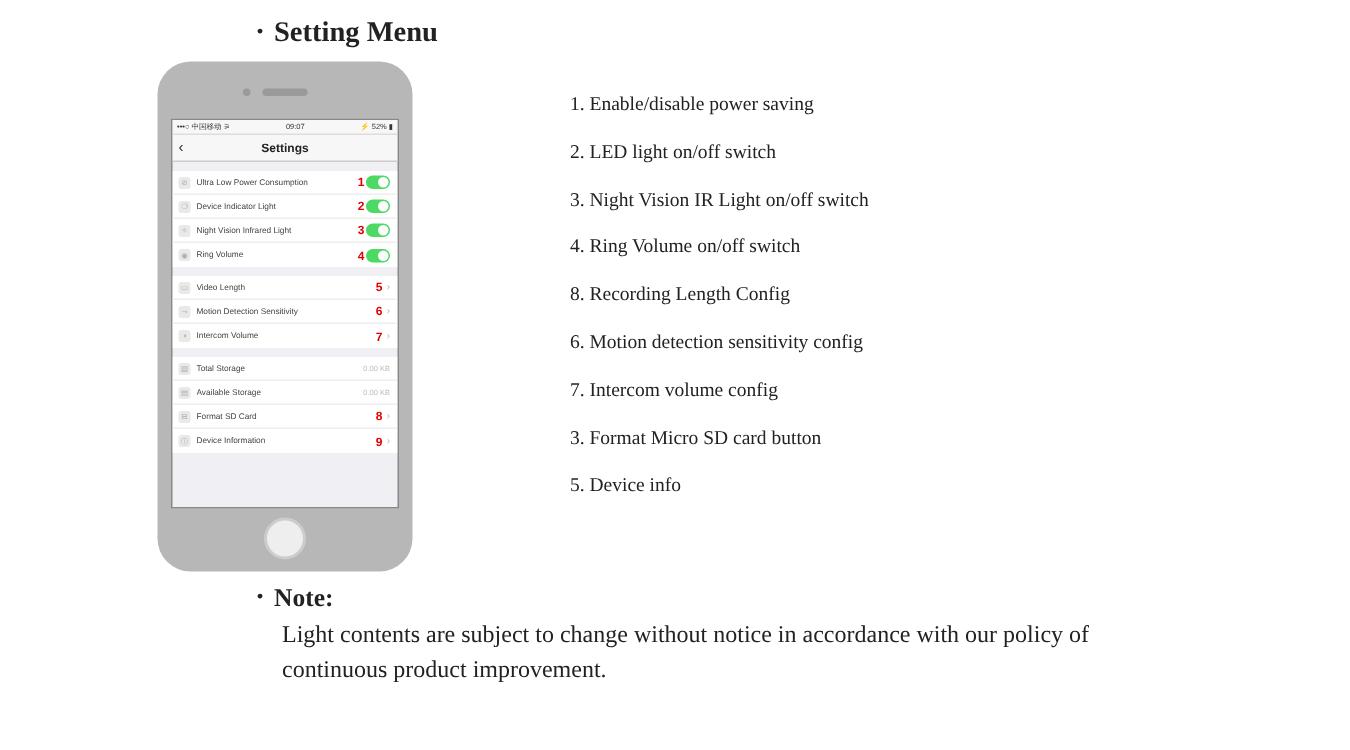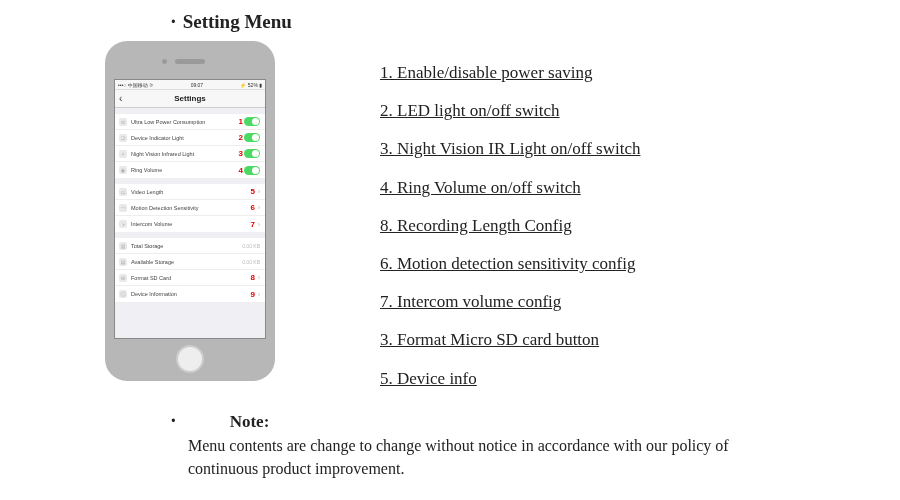--- a/index.html
+++ b/index.html
@@ -4,25 +4,25 @@
 <style>
   * { box-sizing: border-box; margin: 0; padding: 0; }
   body { font-family: Georgia, 'Times New Roman', serif; background: #fff; width: 900px; height: 500px; position: relative; color: #222; }
   .page { width: 900px; height: 500px; padding: 10px 0 0 0; }
   .heading-row { display: flex; align-items: baseline; margin-left: 170px; margin-bottom: 8px; }
   .bullet { font-weight: bold; font-size: 20px; margin-right: 6px; }
   .heading { font-weight: bold; font-size: 19px; }
   .content-row { display: flex; align-items: flex-start; }
   .phone-col { width: 380px; display: flex; justify-content: center; }
   .legend-col { flex: 1; padding-top: 18px; }
-  .legend-list { list-style: none; font-size: 17px; line-height: 1.6; text-decoration: underline; }
+  .legend-list { list-style: none; font-size: 13px; line-height: 1.6; }
   .legend-list li { margin-bottom: 11px; }
   .note-block { margin-left: 170px; margin-top: 6px; max-width: 620px; }
   .note-label-row { display: flex; align-items: baseline; }
-  .note-label { font-weight: bold; font-size: 17px; margin-left: 47px; }
+  .note-label { font-weight: bold; font-size: 17px; }
   .note-text { font-size: 16px; line-height: 1.45; margin-left: 18px; margin-top: 2px; }
 
   
   .phone { width: 170px; height: 340px; background: #b7b7b7; border-radius: 22px; position: relative; padding: 38px 9px 42px 9px; }
   .speaker { position: absolute; top: 18px; left: 50%; transform: translateX(-50%); width: 30px; height: 5px; border-radius: 3px; background: #9a9a9a; }
   .cam { position: absolute; top: 18px; left: 50%; margin-left: -28px; width: 5px; height: 5px; border-radius: 50%; background: #9a9a9a; }
   .homebtn { position: absolute; bottom: 8px; left: 50%; transform: translateX(-50%); width: 28px; height: 28px; border-radius: 50%; background: #eee; border: 2px solid #ccc; }
   .screen { width: 100%; height: 100%; background: #efeff4; border: 1px solid #888; font-family: -apple-system, Helvetica, Arial, sans-serif; overflow: hidden; position: relative; }
 
   .statusbar { height: 10px; background: #f7f7f7; display: flex; justify-content: space-between; align-items: center; padding: 0 3px; font-size: 5px; color: #333; border-bottom: 1px solid #ddd; }
@@ -156,15 +156,15 @@
           <li>5. Device info</li>
         </ol>
     </div>
   </div>
 
   <div class="note-block">
     <div class="note-label-row">
       <span class="bullet">·</span>
       <span class="note-label">Note:</span>
     </div>
-    <div class="note-text">Menu contents are change to change without notice in accordance with our policy of continuous product improvement.</div>
+    <div class="note-text">Light contents are subject to change without notice in accordance with our policy of continuous product improvement.</div>
   </div>
 </div>
 
 </body></html>

